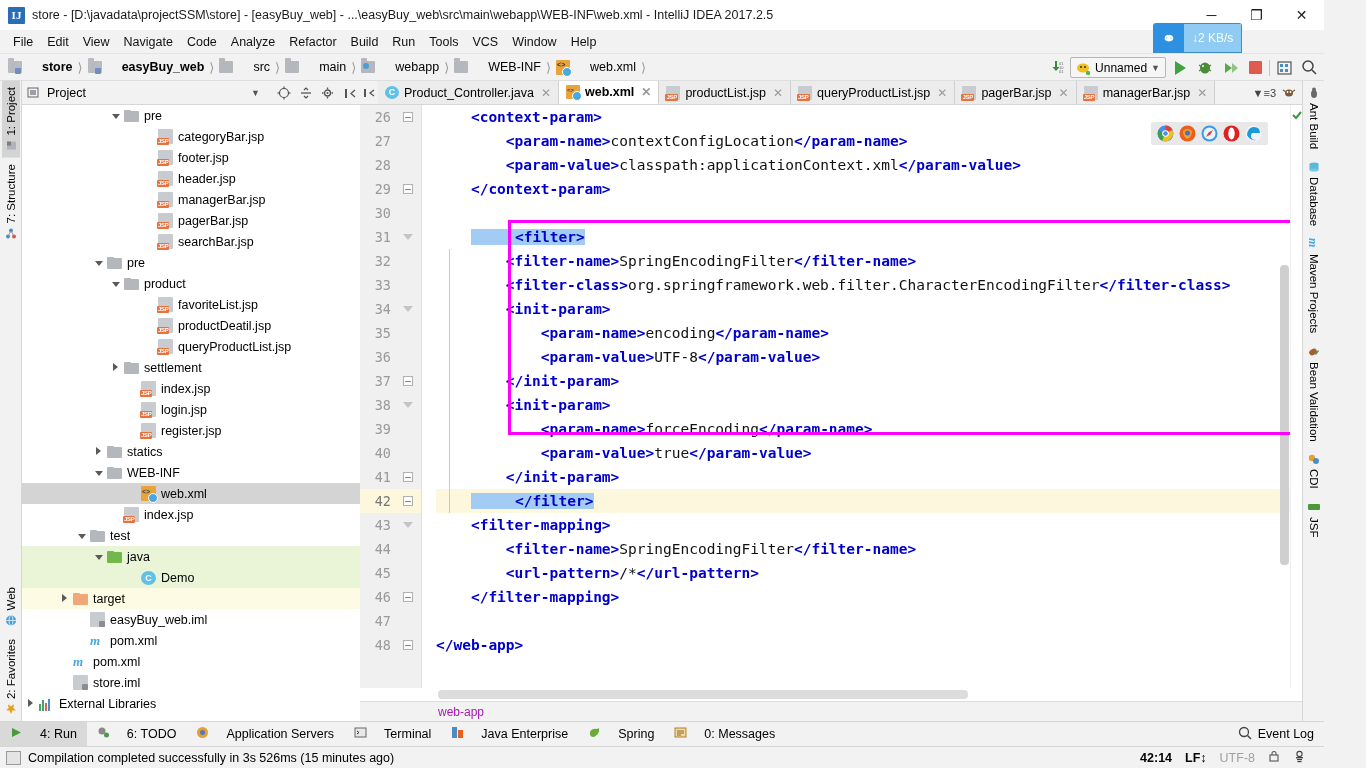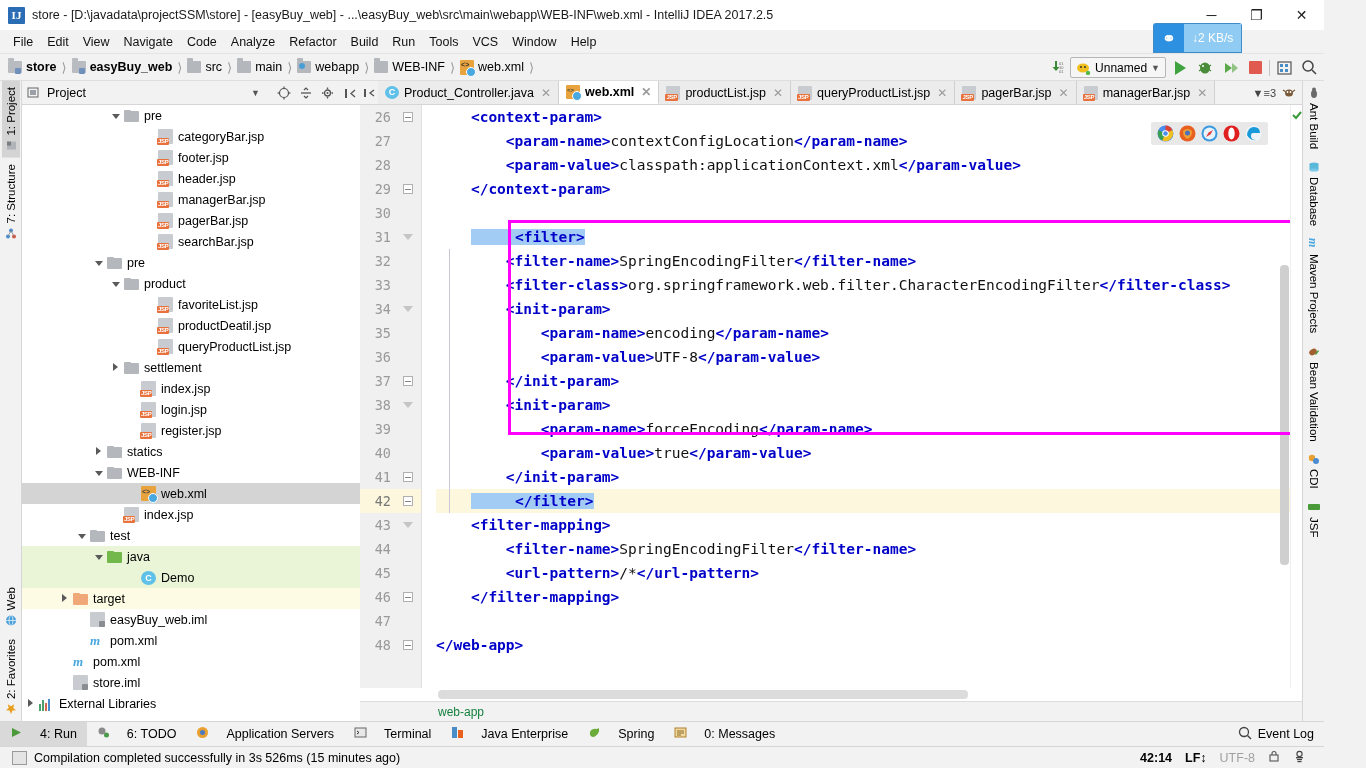--- a/index.html
+++ b/index.html
@@ -36,21 +36,21 @@
     padding-left: 6px; border-bottom: 1px solid #e4e4e4;
   }
   .menu-item { padding: 3px 7px; font-size: 12.5px; color: #111; cursor: default; }
 
   
   .navbar {
     height: 27px; flex: 0 0 27px; background: #f2f2f2; display: flex; align-items: center;
     padding-left: 6px; position: relative; border-bottom: 1px solid #dedede;
   }
   .crumb { display: flex; align-items: center; font-size: 12.5px; padding: 0 2px; }
-  .crumb .lbl { margin-left: 4px; }
+  .crumb .lbl { margin-left: 20px; }
   .crumb.bold .lbl { font-weight: bold; }
   .crumb-sep { color: #9a9a9a; margin: 0 3px; font-size: 13px; }
   .ficon { width: 14px; height: 12px; border-radius: 1px; display: inline-block; position: relative; }
   .ficon.mod { background: #b8bcc0; }
   .ficon.mod::before { content:''; position:absolute; left:0; top:-3px; width:6px; height:3px; background:#b8bcc0; border-radius:1px 1px 0 0;}
   .ficon.mod::after { content:''; position:absolute; right:1px; bottom:-1px; width:6px; height:6px; background:#6f8fbc; border-radius:1px;}
   .ficon.folder { background: #b4b8bc; }
   .ficon.folder::before { content:''; position:absolute; left:0; top:-3px; width:6px; height:3px; background:#b4b8bc; border-radius:1px 1px 0 0;}
   .ficon.folder.web::after { content:''; position:absolute; left:2px; top:2px; width:6px; height:6px; background:#4a9ed8; border-radius:50%;}
   .xmlicon {
@@ -197,38 +197,38 @@
     position: absolute; right: 22px; top: 17px; background: #e8e8e8; border-radius: 2px;
     display: flex; gap: 5px; padding: 3px 6px; z-index: 9;
   }
   .bico { width: 17px; height: 17px; border-radius: 50%; }
 
   .hscroll-wrap { height: 13px; flex:0 0 13px; background:#fff; position:relative; }
   .hthumb { position:absolute; left:78px; height:9px; top:2px; background:#dcdcdc; border-radius:4px; }
 
   .bcrumb-bar {
     height: 20px; flex: 0 0 20px; background: #f2f2f2; border-top: 1px solid #dcdcdc;
-    display: flex; align-items: center; padding-left: 78px; font-size: 12px; color: #15803d;
+    display: flex; align-items: center; padding-left: 78px; font-size: 12px; color: #a21caf;
   }
 
   
   .toolbar-bottom {
     height: 25px; flex: 0 0 25px; background: #f2f2f2; display: flex; align-items: stretch;
     border-top: 1px solid #d6d6d6; position: relative;
   }
   .btw {
     display: flex; align-items: center; gap: 17px; padding: 0 10px; font-size: 12.5px;
   }
   .btw.active { background: #d9d9d9; }
   .btw-right { margin-left: auto; display:flex; align-items:center; gap:6px; padding-right:10px; font-size:12.5px;}
 
   
   .statusbar {
     height: 22px; flex: 0 0 22px; background: #f2f2f2; display: flex; align-items: center;
-    border-top: 1px solid #d6d6d6; padding-left: 12px; font-size: 12.5px; position: relative;
+    border-top: 1px solid #d6d6d6; padding-left: 6px; font-size: 12.5px; position: relative;
   }
   .sb-ico { width: 15px; height: 14px; border: 1px solid #9a9a9a; background: #e4e4e4; margin-right: 7px; }
   .sb-right { position:absolute; right: 18px; display: flex; align-items: center; gap: 13px; font-size:12.5px;}
   .sb-muted { color: #a0a0a0; }
   .sb-bold { font-weight: bold; }
 </style>
 </head>
 <body>
 
 <div id="app">

